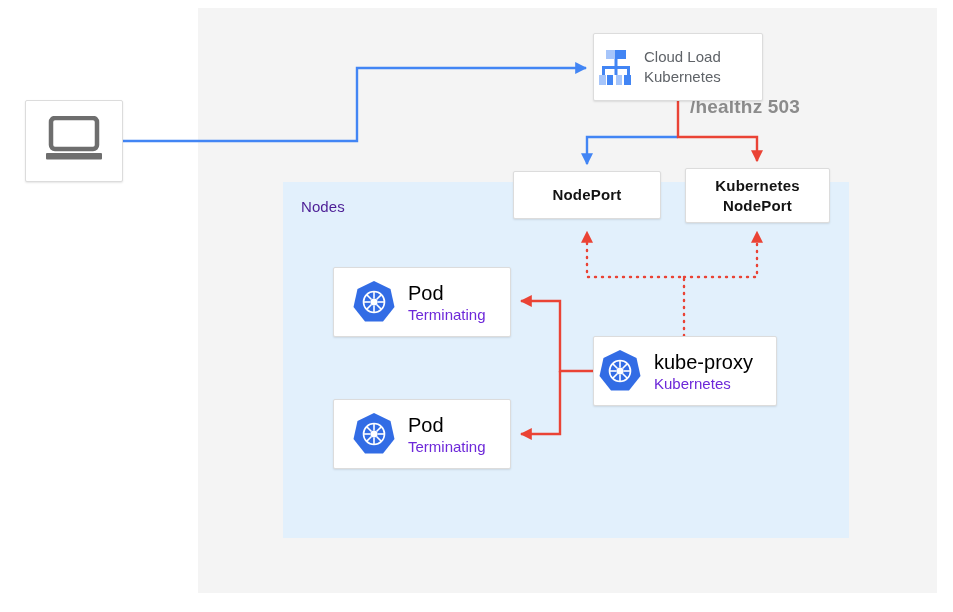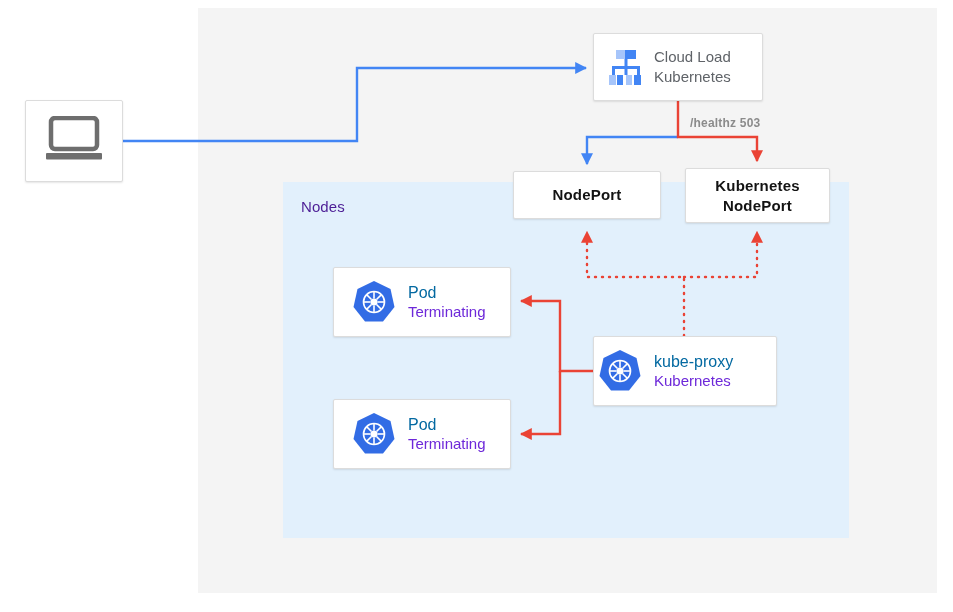--- a/index.html
+++ b/index.html
@@ -73,21 +73,20 @@
     justify-content: center;
   }
   
   .clb-box {
     left: 593px;
     top: 33px;
     width: 170px;
     height: 68px;
     display: flex;
     align-items: center;
-    padding-left: 10px;
     box-sizing: border-box;
   }
   .clb-icon {
     width: 44px;
     height: 44px;
     flex: 0 0 44px;
     margin-right: 6px;
   }
   .clb-text {
     font-size: 15px;
@@ -144,36 +143,36 @@
     box-sizing: border-box;
   }
   .k8s-logo {
     width: 48px;
     height: 48px;
     flex: 0 0 48px;
     margin-right: 10px;
   }
   .entity-text { line-height: 1.2; }
   .entity-title {
-    font-size: 16px;
-    color: #0369a1;
+    font-size: 20px;
+    color: #000000;
     display: block;
   }
   .entity-sub {
     font-size: 15px;
     color: #6d28d9;
     display: block;
     margin-top: 1px;
   }
   
   .healthz-label {
     position: absolute;
     left: 690px;
-    top: 116px;
-    font-size: 12px;
+    top: 96px;
+    font-size: 19px;
     font-weight: bold;
     color: #8b8b8b;
     letter-spacing: 0.2px;
     white-space: nowrap;
   }
 </style>
 </head>
 <body>
 
 <div id="canvas">

